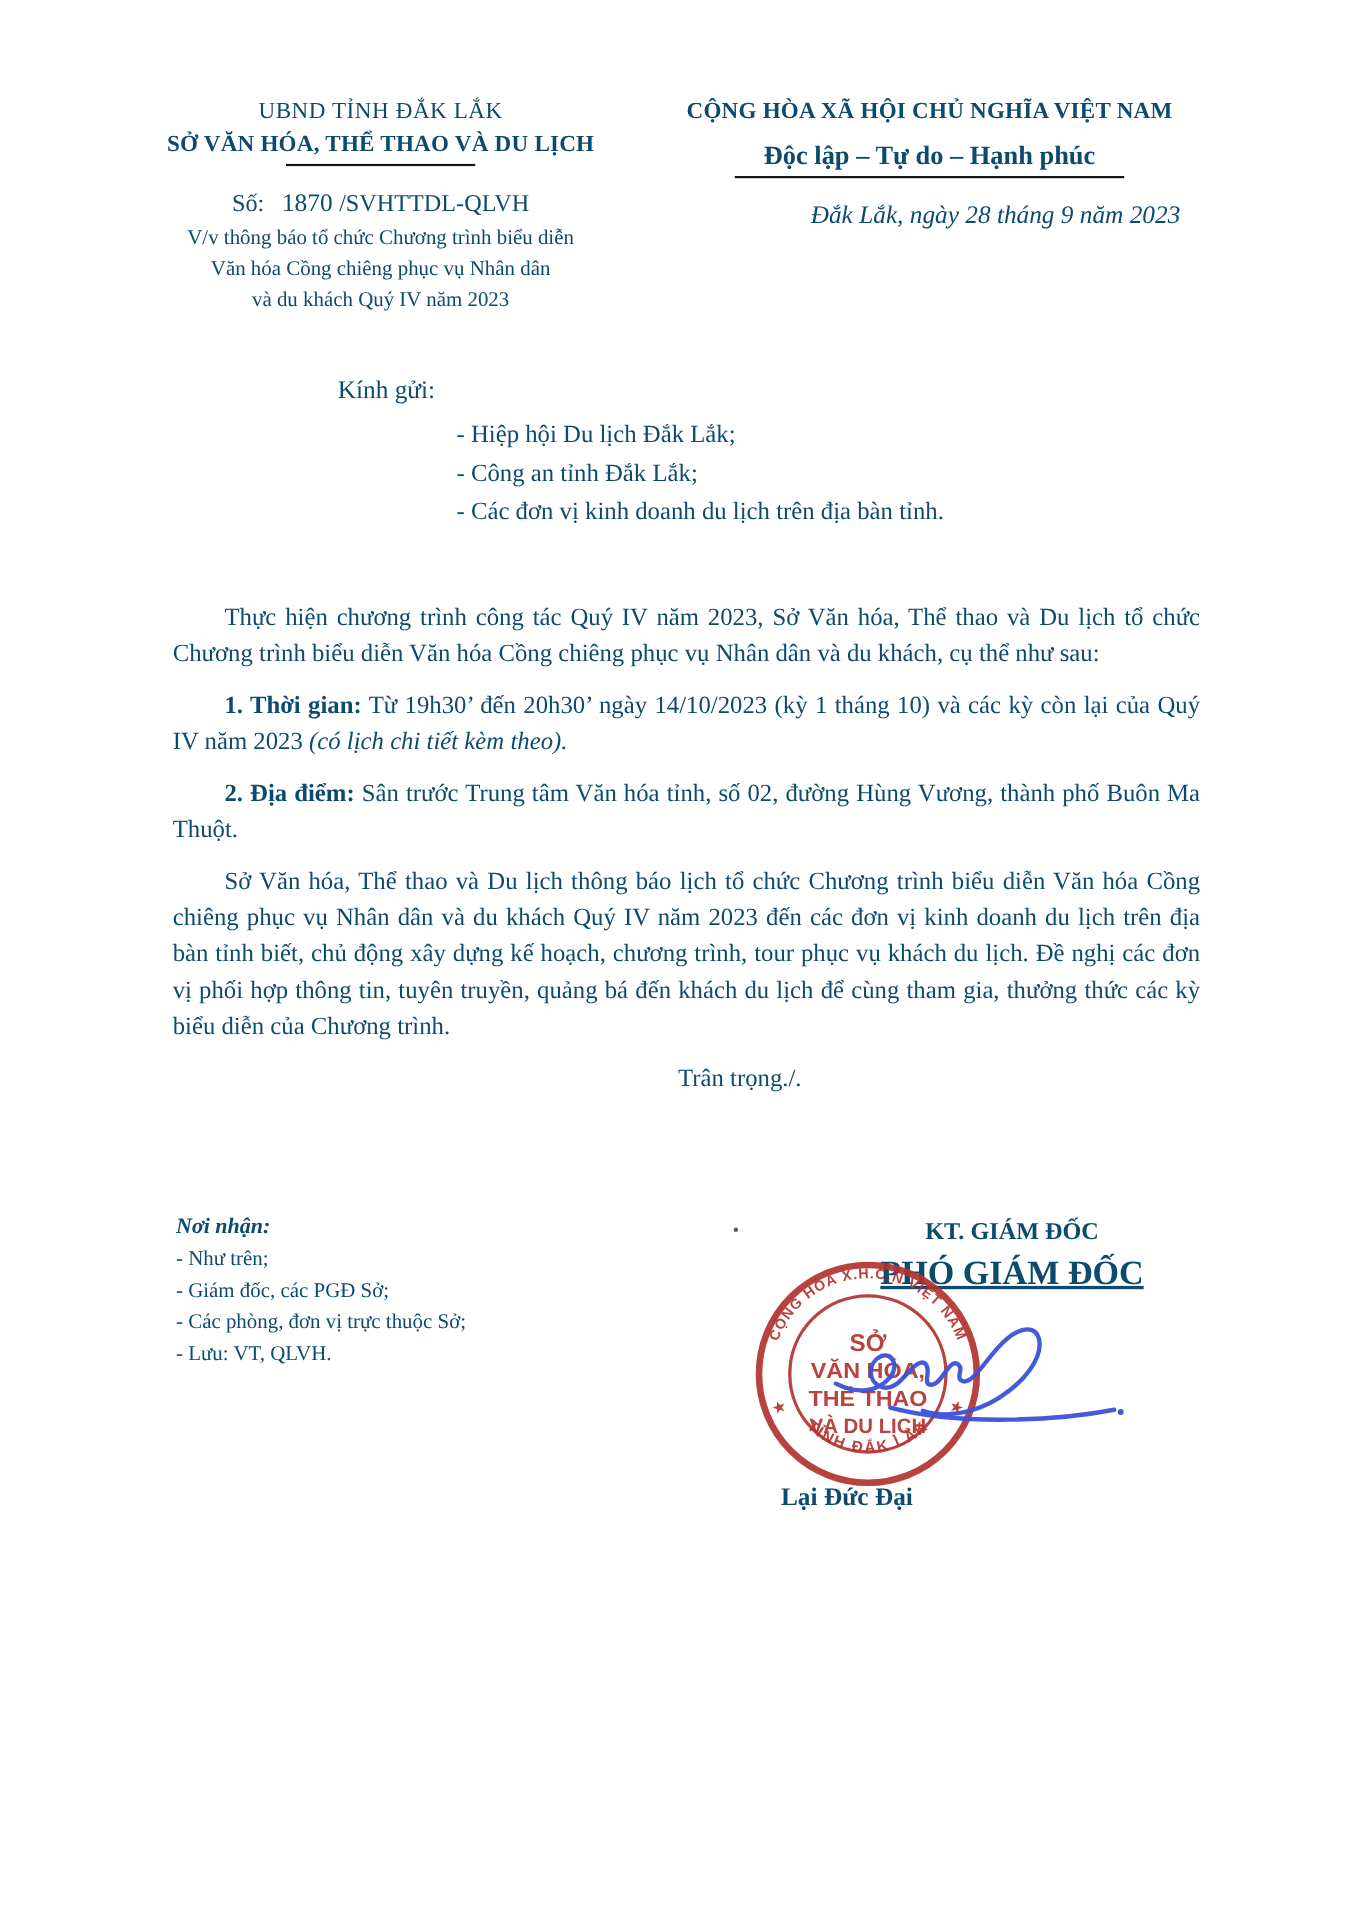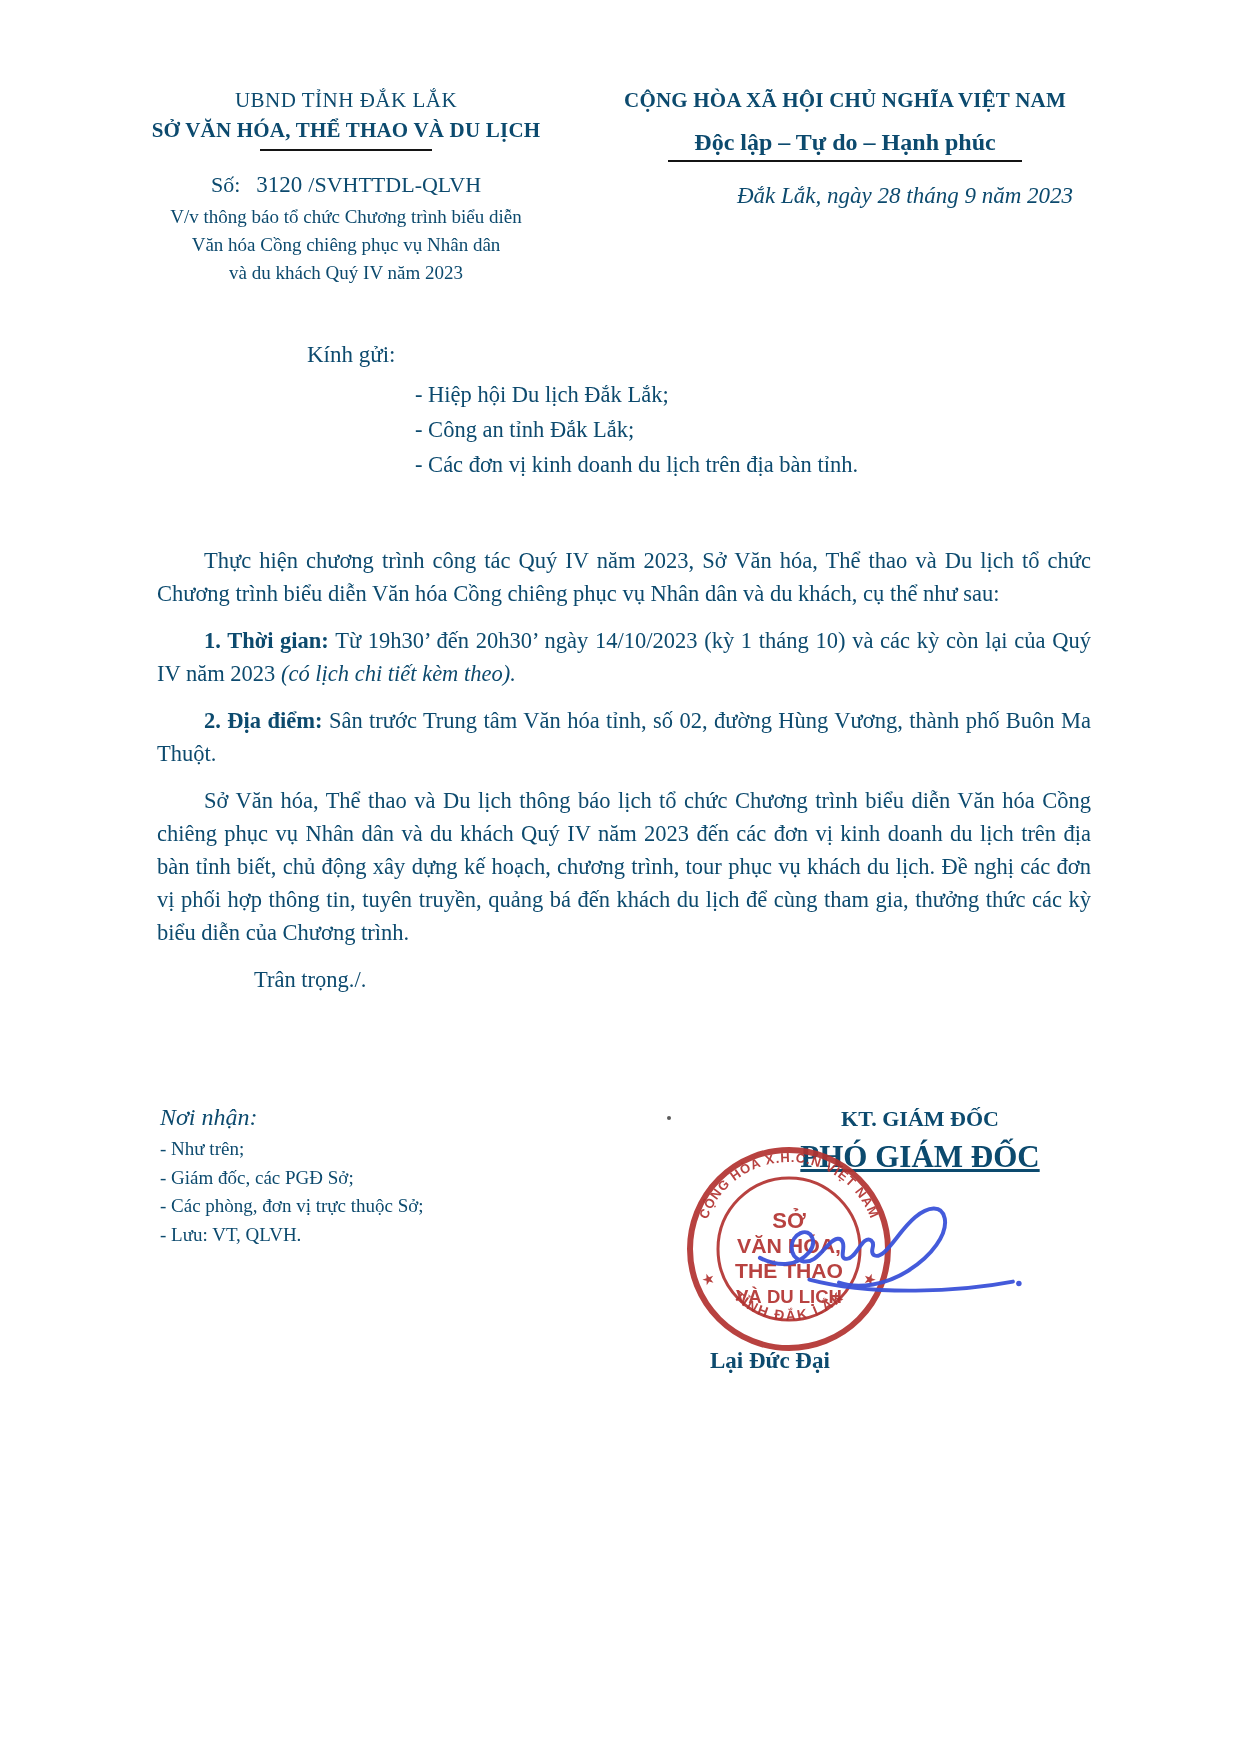--- a/index.html
+++ b/index.html
@@ -26,25 +26,25 @@
   .hr2{display:inline-block;font-size:24px;font-weight:bold;margin-top:16px;padding:0 26px 4px;border-bottom:2.5px solid #141414;}
   .dateline{position:absolute;left:660px;top:183px;width:490px;text-align:center;font-size:23px;font-style:italic;}
 
   
   .kinhgui{position:absolute;left:307px;top:342px;font-size:23px;}
   .recipients{position:absolute;left:415px;top:377px;font-size:22.5px;line-height:35px;}
 
   
   .bodytext{position:absolute;left:157px;top:544px;width:934px;font-size:22.5px;line-height:33px;text-align:justify;}
   .bodytext p{margin:0 0 14px;text-indent:47px;}
-  .closing{text-indent:0 !important;margin-left:97px !important;text-align:left;}
+  .closing{text-indent:0 !important;margin-left:97px !important;text-align:center;}
 
   
   .notes{position:absolute;left:160px;top:1104px;}
-  .notes-label{font-size:24px;font-weight:normal;font-style:italic;margin-bottom:4px;}
+  .notes-label{font-size:20px;font-weight:bold;font-style:italic;margin-bottom:4px;}
   .notes-item{font-size:19px;line-height:28.5px;}
 
   .sign-titles{position:absolute;left:700px;top:1106px;width:440px;text-align:center;font-weight:bold;}
   .sign-t1{font-size:22px;}
   .sign-t2{font-size:31px;margin-top:7px;text-decoration:underline;}
   .signer-name{position:absolute;left:710px;top:1348px;width:440px;text-align:left;font-size:23px;font-weight:bold;}
 
   .stray-mark{position:absolute;left:667px;top:1116px;width:4px;height:4px;border-radius:50%;background:#5a5a5a;}
 
   .stamp{position:absolute;left:684px;top:1144px;width:210px;height:210px;}
@@ -52,21 +52,21 @@
 </style>
 </head>
 <body>
 
 <div class="page">
 
   <div class="header-left">
     <div class="hl1">UBND TỈNH ĐẮK LẮK</div>
     <div class="hl2">SỞ VĂN HÓA, THỂ THAO VÀ DU LỊCH</div>
     <div class="hl-rule"></div>
-    <div class="so-line"><span>Số:</span><span class="so-num">3120</span><span>/SVHTTDL-QLVH</span></div>
+    <div class="so-line"><span>Số:</span><span class="so-num">1870</span><span>/SVHTTDL-QLVH</span></div>
     <div class="subject">
       <div>V/v thông báo tổ chức Chương trình biểu diễn</div>
       <div>Văn hóa Cồng chiêng phục vụ Nhân dân</div>
       <div>và du khách Quý IV năm 2023</div>
     </div>
   </div>
 
   <div class="header-right">
     <div class="hr1">CỘNG HÒA XÃ HỘI CHỦ NGHĨA VIỆT NAM</div>
     <div class="hr2">Độc lập – Tự do – Hạnh phúc</div>

